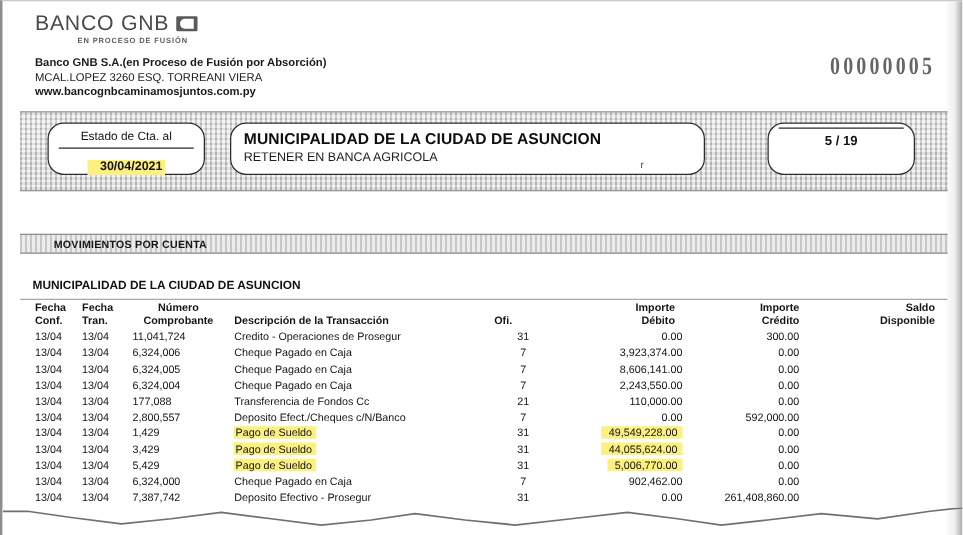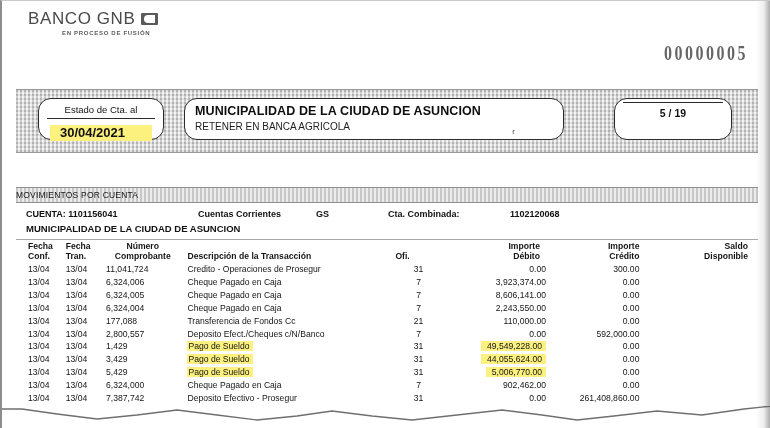--- a/index.html
+++ b/index.html
@@ -151,23 +151,23 @@
     padding-top: 4px;
     font-weight: bold;
     color: #111;
   }
   .hl { background: #fcf07f; }
   #estado-date-wrap {
     text-align: center;
     padding-top: 4px;
   }
   #estado-date {
-    font-size: 13px;
-    font-weight: bold;
-    padding: 0 27px 1px 10px;
+    font-size: 10px;
+    font-weight: bold;
+    padding: 0 2px 1px 10px;
     color: #111;
   }
   #title-main {
     font-size: 12.5px;
     font-weight: bold;
     padding: 5px 0 0 10px;
     color: #0e0e0e;
     letter-spacing: 0.1px;
   }
   #title-sub {
@@ -188,23 +188,23 @@
     left: 14px; top: 186px;
     width: 742px; height: 14px;
     background:
       repeating-linear-gradient(90deg, rgba(150,150,150,0.26) 0 2px, rgba(255,255,255,0.5) 2px 4px),
       #d8d8d8;
     border-top: 1px solid #8f8f8f;
     border-bottom: 1px solid #8f8f8f;
   }
   #mov-band-text {
     font-size: 8.5px;
-    font-weight: normal;
+    font-weight: bold;
     color: #171717;
-    padding: 2px 0 0 0;
+    padding: 2px 0 0 27px;
     letter-spacing: 0.2px;
   }
 
   #account-line {
     position: absolute;
     left: 24px; top: 208px;
     width: 724px;
     font-size: 9px;
     font-weight: bold;
     color: #121212;
@@ -287,20 +287,25 @@
 
 <div id="scan-page">
 
   <div id="letterhead">
     <div class="logo-row">
       <div class="logo-word">BANCO GNB</div>
       <div class="logo-mark"></div>
     </div>
     <div class="logo-sub">EN PROCESO DE FUSIÓN</div>
 
+    <div id="address-block">
+      <div class="addr-line">Banco GNB S.A.(en Proceso de Fusión por Absorción)</div>
+      <div class="addr-line plain">MCAL.LOPEZ 3260 ESQ. TORREANI VIERA</div>
+      <div class="addr-line">www.bancognbcaminamosjuntos.com.py</div>
+    </div>
   </div>
 
   <div id="stamp-serial">00000005</div>
 
   <div id="header-banner">
 
     <div class="hdr-box" id="box-estado">
       <div class="hdr-label">Estado de Cta. al</div>
       <div class="hdr-divider"></div>
       <div id="estado-date-wrap">
@@ -317,23 +322,20 @@
     <div class="hdr-box" id="box-pagina">
       <div class="hdr-divider"></div>
       <div class="hdr-value">5 / 19</div>
     </div>
   </div>
 
   <div id="mov-band">
     <div id="mov-band-text">MOVIMIENTOS POR CUENTA</div>
   </div>
 
-  <div id="account-line">
-    <span class="ac-cuenta">CUENTA: 1101156041</span><span class="ac-tipo">Cuentas Corrientes</span><span class="ac-moneda">GS</span><span class="ac-comb-lbl">Cta. Combinada:</span><span class="ac-comb-val">1102120068</span>
-  </div>
 
   <div id="account-owner">MUNICIPALIDAD DE LA CIUDAD DE ASUNCION</div>
 
   <div id="txn-rule"></div>
 
   <table id="txn-table">
     <thead>
       <tr>
         <th class="c-fconf">Fecha
 Conf.</th>

